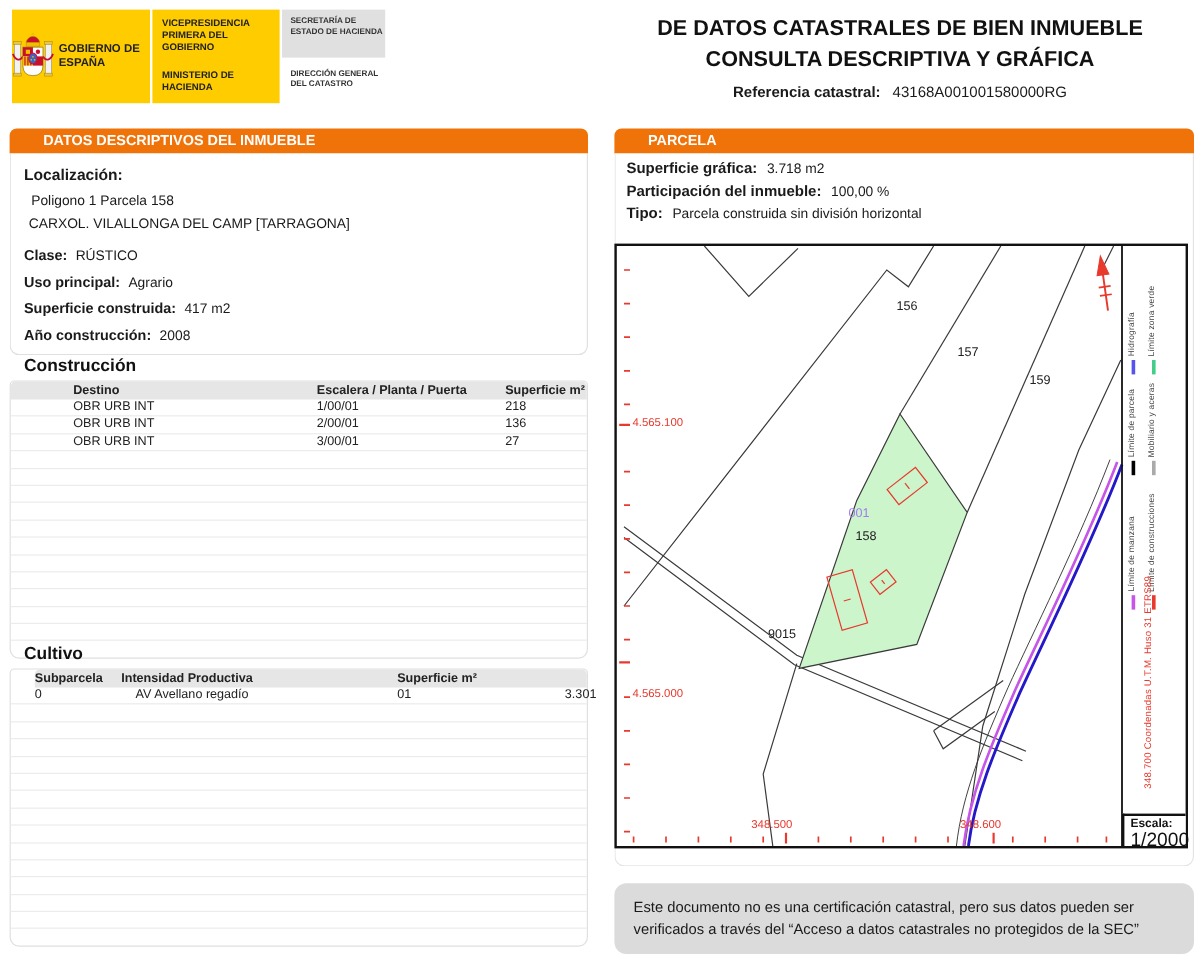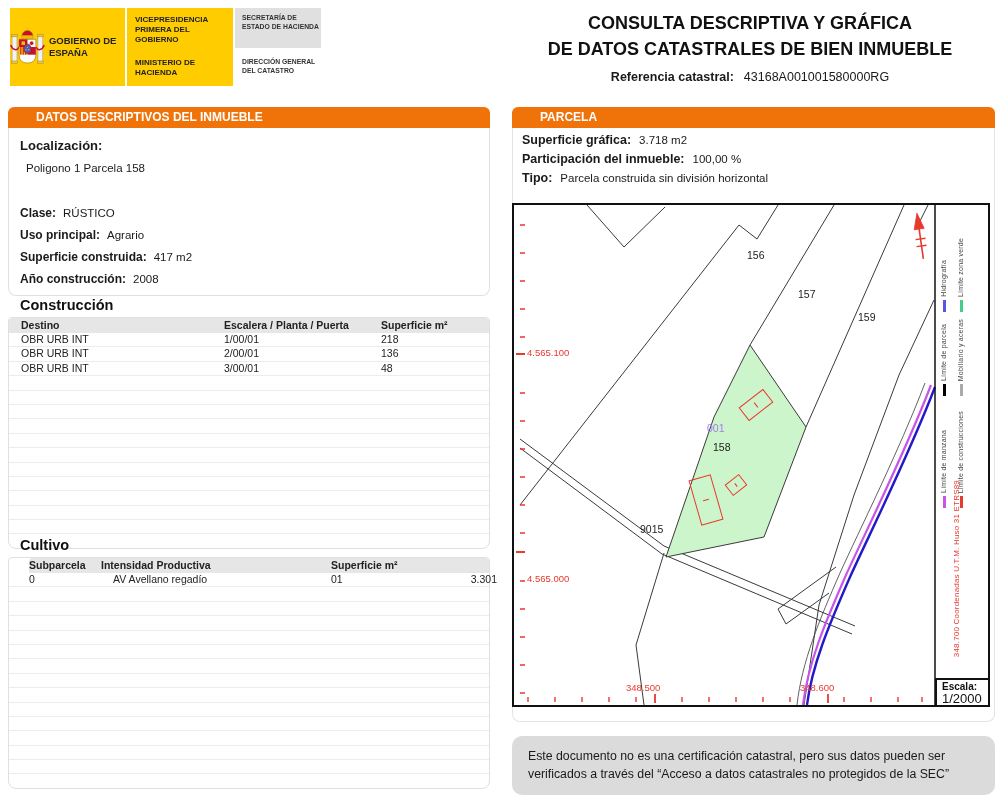--- a/index.html
+++ b/index.html
@@ -36,21 +36,21 @@
   .loc-l1{left:26px;top:162px;font-size:11.5px;}
   .loc-l2{left:24px;top:181px;font-size:11.5px;}
   .fieldrow{font-size:11.5px;}
   .fieldrow .flabel{font-weight:bold;font-size:12px;margin-right:7px;}
   .sec-heading{font-weight:bold;font-size:14.5px;color:#111;}
 
   .dtable{box-sizing:border-box;border:1px solid #E0E0E0;border-radius:4px 4px 8px 8px;background:#fff;}
   .thead{display:grid;height:15px;background:var(--c-table-header,#E6E6E6);border-radius:4px 4px 0 0;
          font-weight:bold;font-size:10.5px;line-height:15px;color:#222;}
   .trow{display:grid;height:13.4px;border-top:1px solid #ECECEC;font-size:10.5px;line-height:13px;color:#222;}
-  .cols3{grid-template-columns:215px 157px 110px;}
+  .cols3{grid-template-columns:215px 157px 110px;padding-left:40px;}
   .cols4{grid-template-columns:72px 230px 110px 70px;margin-left:20px;}
   .c-left{padding-left:12px;text-align:left;}
   .c-center{text-align:left;}
   .c-right{text-align:right;padding-right:14px;}
 
   
   .parcela-box{left:512px;top:128px;width:483px;height:594px;border:1px solid #E4E4E4;border-top:none;border-radius:0 0 8px 8px;}
   .pfield{font-size:11.5px;}
   .pfield .flabel{font-weight:bold;font-size:12.5px;margin-right:8px;}
 
@@ -60,21 +60,21 @@
   .mlabel{position:absolute;font-size:10.5px;color:#222;}
   .mlabel-purple{color:var(--c-label-purple,#A37CF0);}
   .rcoord{position:absolute;font-size:9.5px;color:var(--c-map-red,#E8392E);}
   .vtext{position:absolute;writing-mode:vertical-rl;transform:rotate(180deg);white-space:nowrap;
          font-size:7px;color:#444;letter-spacing:.2px;}
   .vnote{font-size:8px;color:var(--c-map-red,#E8392E);}
   .lsym{position:absolute;width:2.5px;height:12px;}
   .escala-box{position:absolute;right:0;bottom:0;width:53px;height:27px;background:#fff;
               border-left:2px solid #111;border-top:2px solid #111;box-sizing:border-box;padding:1px 0 0 5px;}
   .escala-box .el{font-weight:bold;font-size:10px;line-height:1.1;color:#111;}
-  .escala-box .ev{font-size:13px;line-height:1.1;color:#111;}
+  .escala-box .ev{font-size:16px;line-height:1.1;color:#111;}
 
   
   .disclaimer{left:512px;top:736px;width:483px;min-height:56px;background:var(--c-disclaimer-gray,#DBDBDB);
               border-radius:10px;box-sizing:border-box;padding:11px 16px;font-size:12.3px;line-height:1.5;color:#1a1a1a;}
 </style>
 </head>
 <body>
 
 <div id="page">
 
@@ -110,32 +110,33 @@
     <div class="min-text2">MINISTERIO DE HACIENDA</div>
   </div>
   <div class="abs logo-gray">
     <div class="sec-text">SECRETARÍA DE ESTADO DE HACIENDA</div>
   </div>
   <div class="abs logo-white">
     <div class="dir-text">DIRECCIÓN GENERAL DEL CATASTRO</div>
   </div>
 
   <div class="abs doc-title">
+    <div>DE DATOS CATASTRALES DE BIEN INMUEBLE</div>
     <div>CONSULTA DESCRIPTIVA Y GRÁFICA</div>
-    <div>DE DATOS CATASTRALES DE BIEN INMUEBLE</div>
   </div>
   <div class="abs ref-line">
     <span class="lab">Referencia catastral:</span><span>43168A001001580000RG</span>
   </div>
 
   <div class="abs obar obar-left">DATOS DESCRIPTIVOS DEL INMUEBLE</div>
 
   <div class="abs panel-box loc-box"></div>
   <div class="abs loc-title">Localización:</div>
   <div class="abs loc-l1">Poligono 1 Parcela 158</div>
+  <div class="abs loc-l2">CARXOL. VILALLONGA DEL CAMP [TARRAGONA]</div>
 
   <div class="abs fieldrow" style="left:20px;top:206px;">
     <span class="flabel">Clase:</span><span>RÚSTICO</span>
   </div>
   <div class="abs fieldrow" style="left:20px;top:228px;">
     <span class="flabel">Uso principal:</span><span>Agrario</span>
   </div>
   <div class="abs fieldrow" style="left:20px;top:250px;">
     <span class="flabel">Superficie construida:</span><span>417 m2</span>
   </div>
@@ -157,21 +158,21 @@
       <div class="c-center">218</div>
     </div>
     <div class="trow cols3">
       <div class="c-left">OBR URB INT</div>
       <div class="c-center">2/00/01</div>
       <div class="c-center">136</div>
     </div>
     <div class="trow cols3">
       <div class="c-left">OBR URB INT</div>
       <div class="c-center">3/00/01</div>
-      <div class="c-center">48</div>
+      <div class="c-center">27</div>
     </div>
     <div class="trow"></div>
     <div class="trow"></div>
     <div class="trow"></div>
     <div class="trow"></div>
     <div class="trow"></div>
     <div class="trow"></div>
     <div class="trow"></div>
     <div class="trow"></div>
     <div class="trow"></div>

